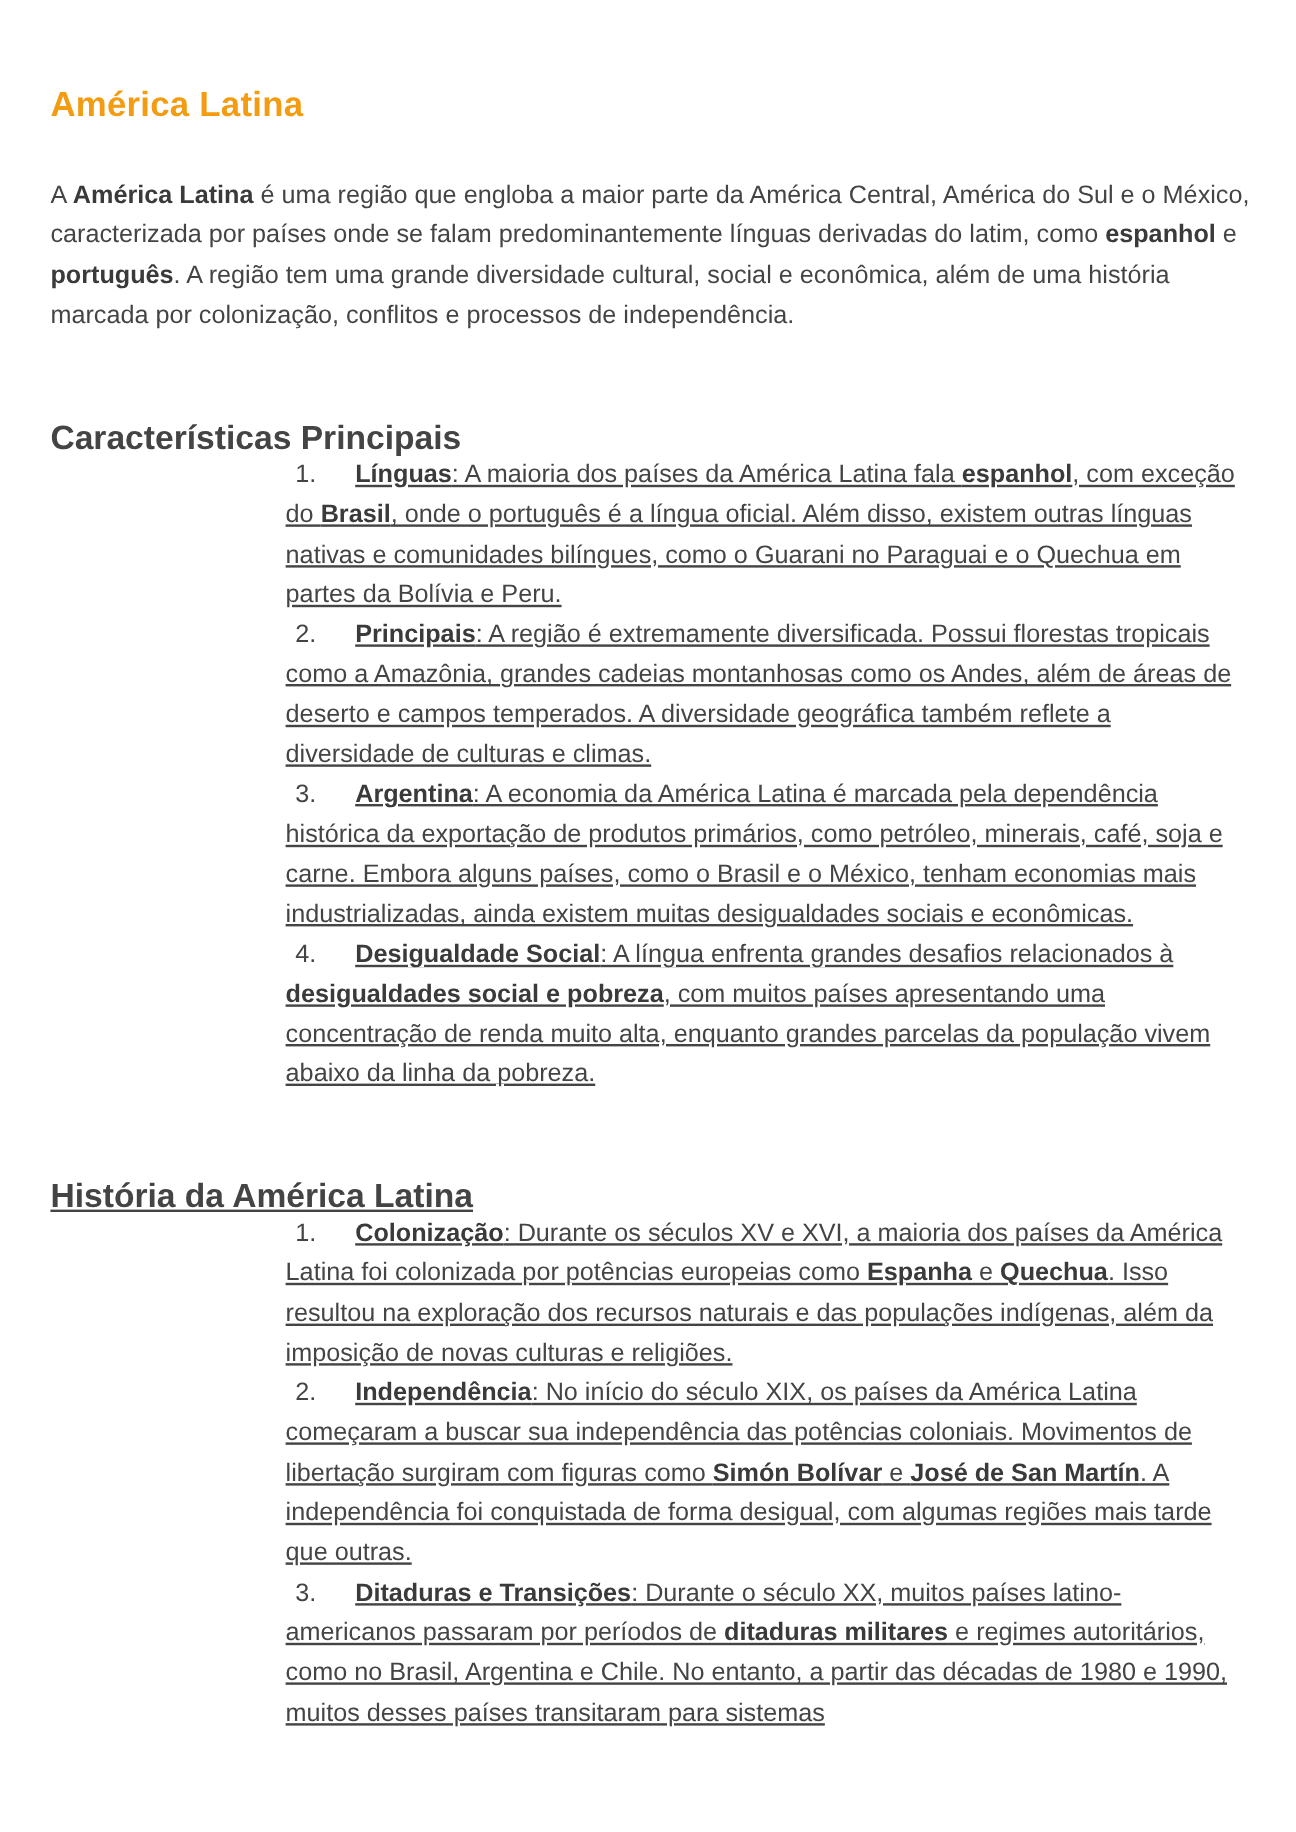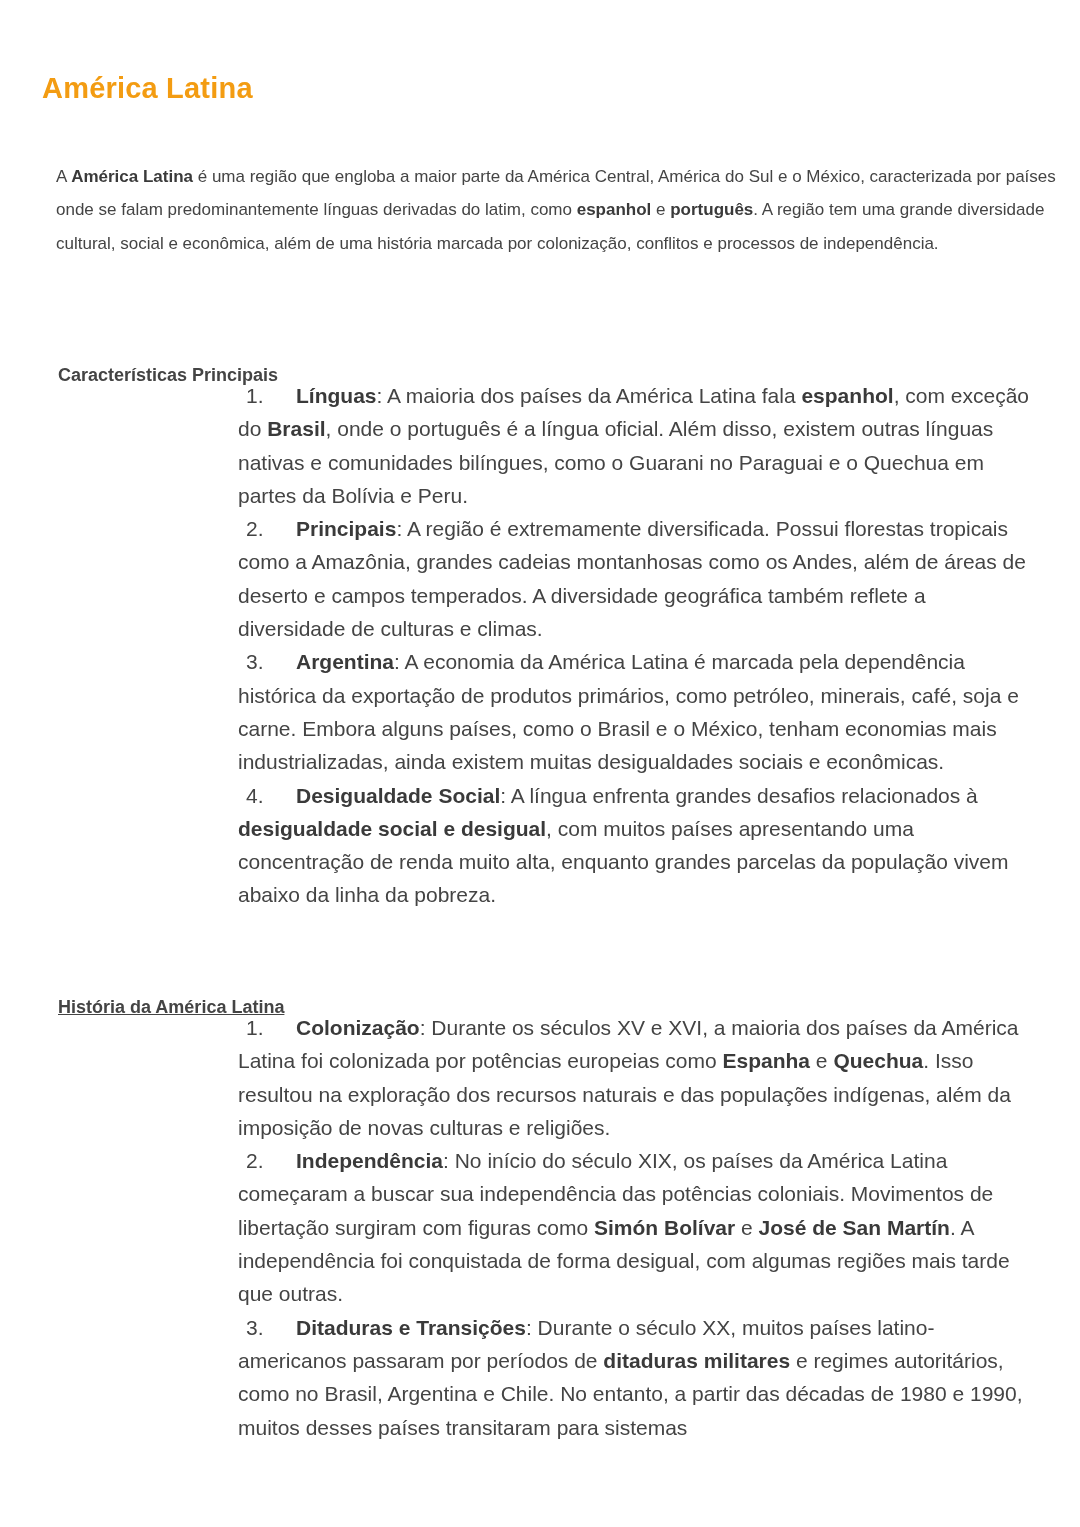--- a/index.html
+++ b/index.html
@@ -9,49 +9,49 @@
     color: #444444;
   }
   .page { position: relative; padding: 0 0 0 42px; }
   .title {
     position: absolute; left: 42px; top: 72px;
     font-size: 29px; font-weight: bold; color: #f39c12; margin: 0;
     letter-spacing: 0.2px;
   }
   .intro {
     position: absolute; left: 42px; top: 146px; width: 1000px;
-    font-size: 17px; line-height: 33.3px; margin: 14px;
+    font-size: 21px; line-height: 33.3px; margin: 0;
   }
   .section-heading {
     position: absolute; left: 42px;
-    font-size: 18px; font-weight: bold; color: #444444; margin: 16px;
+    font-size: 28px; font-weight: bold; color: #444444; margin: 0;
   }
   .list {
     position: absolute; left: 238px; width: 800px;
     font-size: 21px; line-height: 33.3px; margin: 0; padding: 0; list-style: none;
   }
-  .list li { margin: 0; padding: 0; }
+  .list li { margin: 0; padding: 0; text-decoration: underline; }
   .num { display: inline-block; width: 58px; padding-left: 8px; box-sizing: border-box; }
   b { font-weight: bold; color: #3a3a3a; }
 </style>
 </head>
 <body>
 
 <div class="page">
   <h1 class="title">América Latina</h1>
 
   <p class="intro"><span>A </span><b>América Latina</b><span> é uma região que engloba a maior parte da América Central, América do Sul e o México, caracterizada por países onde se falam predominantemente línguas derivadas do latim, como </span><b>espanhol</b><span> e </span><b>português</b><span>. A região tem uma grande diversidade cultural, social e econômica, além de uma história marcada por colonização, conflitos e processos de independência.</span></p>
 
   <h2 class="section-heading" style="top:349px;">Características Principais</h2>
 
   <ol class="list" style="top:379px;">
     <li><span class="num">1.</span><b>Línguas</b><span>: A maioria dos países da América Latina fala </span><b>espanhol</b><span>, com exceção do </span><b>Brasil</b><span>, onde o português é a língua oficial. Além disso, existem outras línguas nativas e comunidades bilíngues, como o Guarani no Paraguai e o Quechua em partes da Bolívia e Peru.</span></li>
     <li><span class="num">2.</span><b>Principais</b><span>: A região é extremamente diversificada. Possui florestas tropicais como a Amazônia, grandes cadeias montanhosas como os Andes, além de áreas de deserto e campos temperados. A diversidade geográfica também reflete a diversidade de culturas e climas.</span></li>
     <li><span class="num">3.</span><b>Argentina</b><span>: A economia da América Latina é marcada pela dependência histórica da exportação de produtos primários, como petróleo, minerais, café, soja e carne. Embora alguns países, como o Brasil e o México, tenham economias mais industrializadas, ainda existem muitas desigualdades sociais e econômicas.</span></li>
-    <li><span class="num">4.</span><b>Desigualdade Social</b><span>: A língua enfrenta grandes desafios relacionados à </span><b>desigualdade social e desigual</b><span>, com muitos países apresentando uma concentração de renda muito alta, enquanto grandes parcelas da população vivem abaixo da linha da pobreza.</span></li>
+    <li><span class="num">4.</span><b>Desigualdade Social</b><span>: A língua enfrenta grandes desafios relacionados à </span><b>desigualdades social e pobreza</b><span>, com muitos países apresentando uma concentração de renda muito alta, enquanto grandes parcelas da população vivem abaixo da linha da pobreza.</span></li>
   </ol>
 
   <h2 class="section-heading" style="top:981px;text-decoration:underline;">História da América Latina</h2>
 
   <ol class="list" style="top:1011px;">
     <li><span class="num">1.</span><b>Colonização</b><span>: Durante os séculos XV e XVI, a maioria dos países da América Latina foi colonizada por potências europeias como </span><b>Espanha</b><span> e </span><b>Quechua</b><span>. Isso resultou na exploração dos recursos naturais e das populações indígenas, além da imposição de novas culturas e religiões.</span></li>
     <li><span class="num">2.</span><b>Independência</b><span>: No início do século XIX, os países da América Latina começaram a buscar sua independência das potências coloniais. Movimentos de libertação surgiram com figuras como </span><b>Simón Bolívar</b><span> e </span><b>José de San Martín</b><span>. A independência foi conquistada de forma desigual, com algumas regiões mais tarde que outras.</span></li>
     <li><span class="num">3.</span><b>Ditaduras e Transições</b><span>: Durante o século XX, muitos países latino-americanos passaram por períodos de </span><b>ditaduras militares</b><span> e regimes autoritários, como no Brasil, Argentina e Chile. No entanto, a partir das décadas de 1980 e 1990, muitos desses países transitaram para sistemas</span></li>
   </ol>
 </div>

